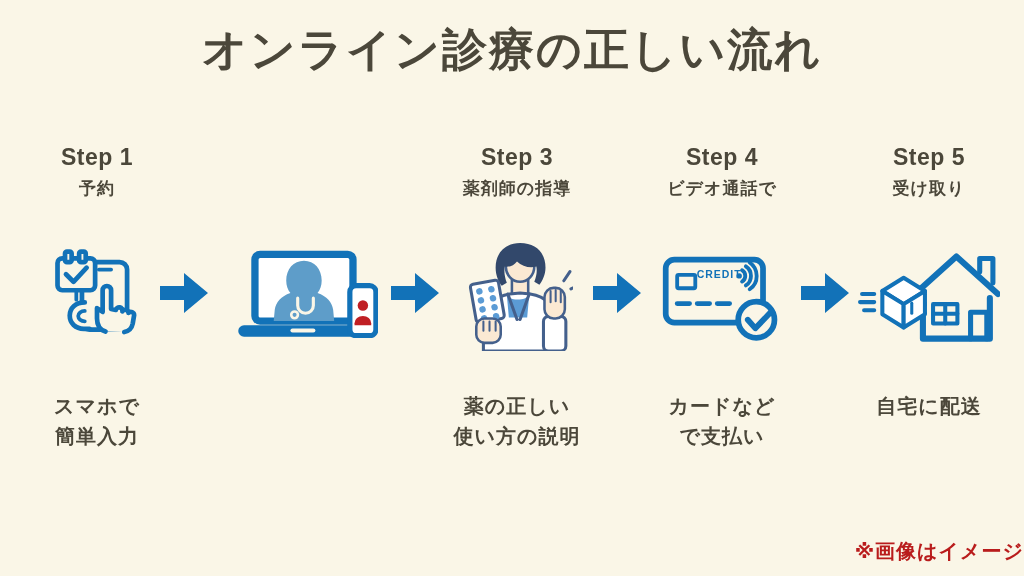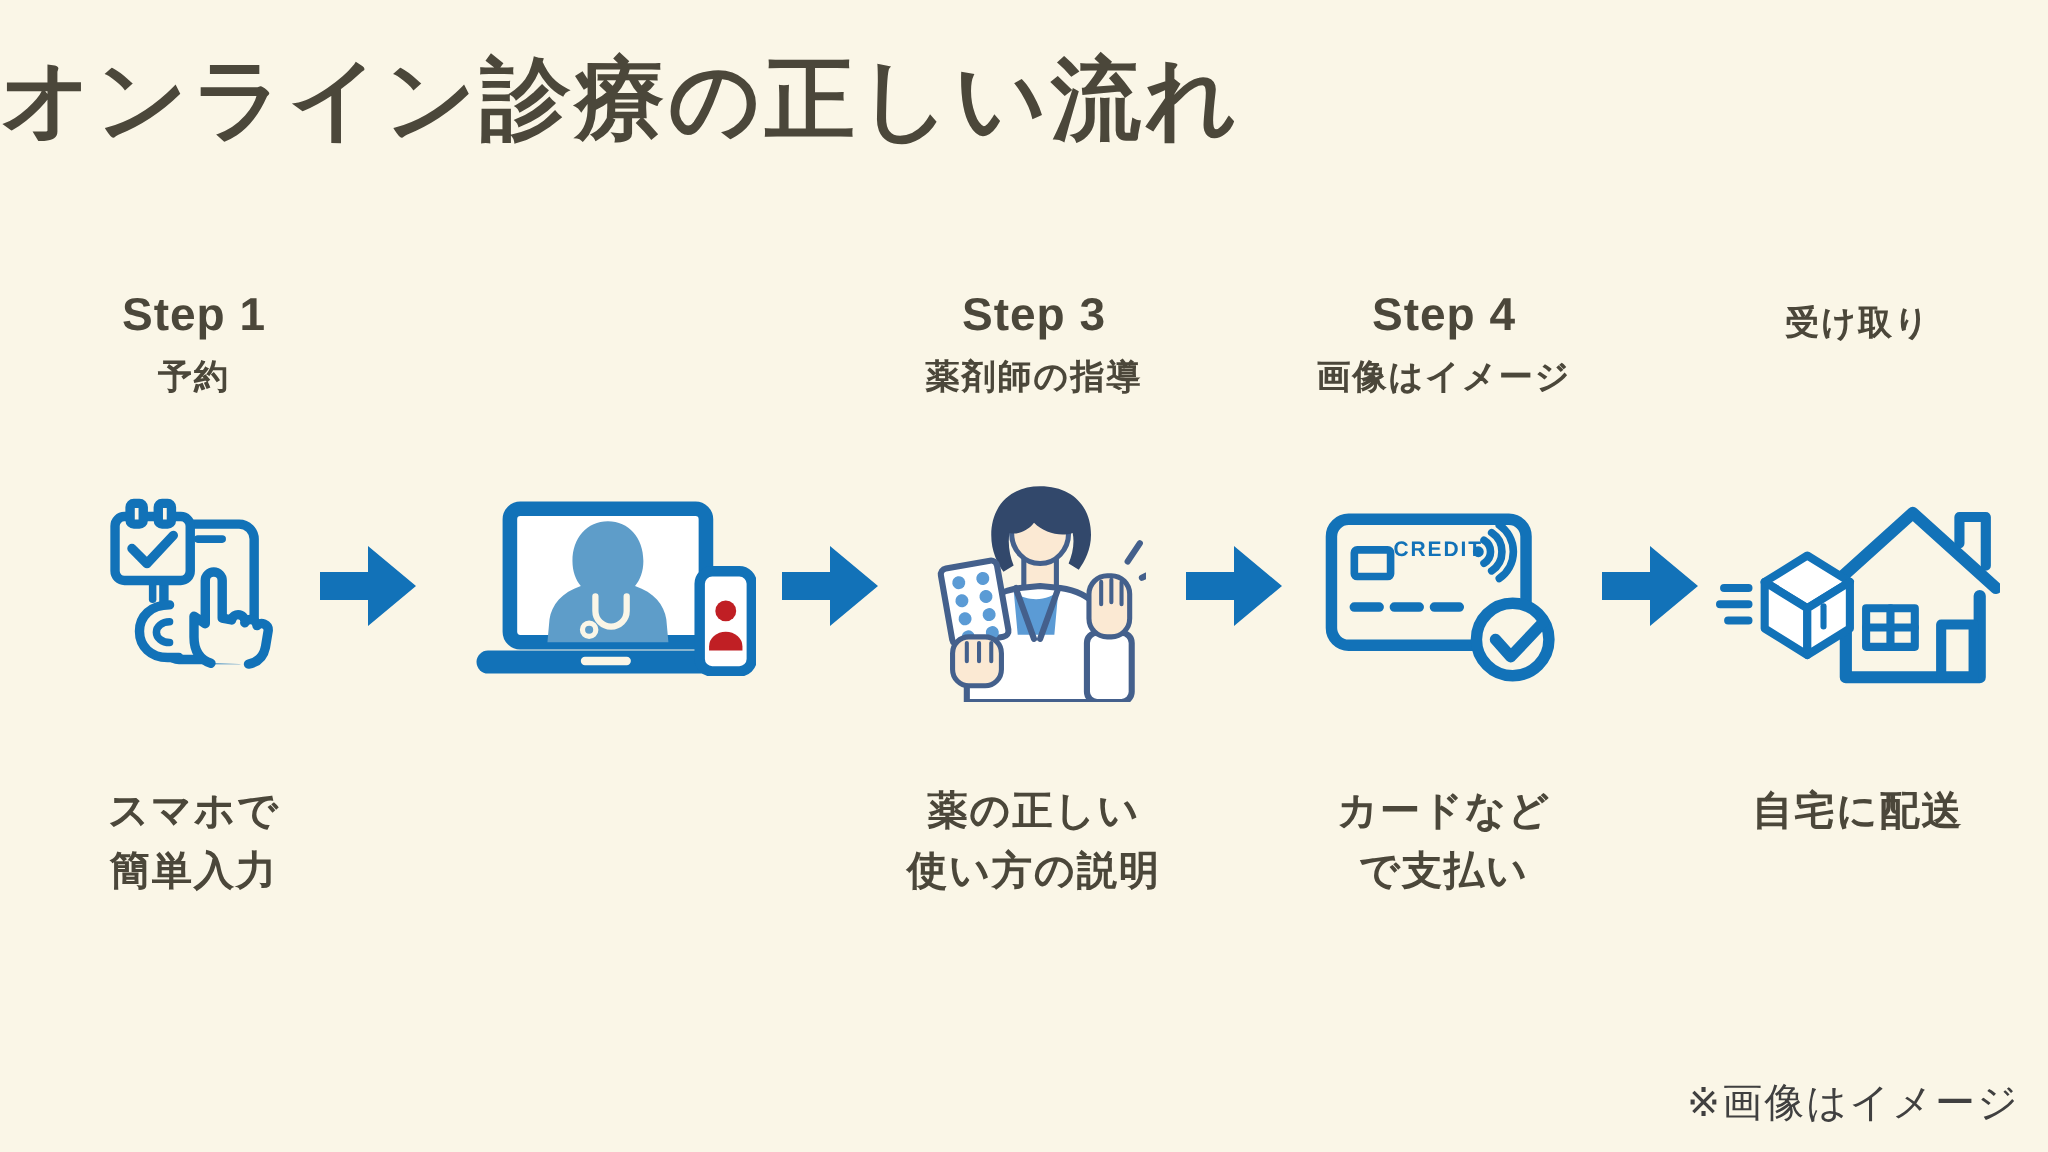--- a/index.html
+++ b/index.html
@@ -11,21 +11,21 @@
     width:1024px; height:576px;
     background:#FAF6E7;
     overflow:hidden;
     color:#4B473A;
   }
 
   .page-title {
     position:absolute;
     top:20px; left:0;
     width:100%;
-    text-align:left;
+    text-align:center;
     font-size:45px;
     font-weight:800;
     letter-spacing:2px;
     color:#4B473A;
   }
 
   .col { position:absolute; top:0; height:576px; width:190px; text-align:center;text-decoration:underline; }
   .col1 { left:2px; }
   .col2 { left:210px; }
   .col3 { left:422px; }
@@ -52,25 +52,25 @@
   }
 
   .flow-arrow { position:absolute; top:273px; }
   .arrow1 { left:160px; }
   .arrow2 { left:391px; }
   .arrow3 { left:593px; }
   .arrow4 { left:801px; }
 
   .image-note {
     position:absolute;
-    right:14px; bottom:11px;
+    right:0; bottom:11px;
     font-size:20px;
-    font-weight:400;
+    font-weight:700;
     letter-spacing:1px;
-    color:#404040;
+    color:#b91c1c;
   }
 </style>
 </head>
 <body>
 
 <div class="canvas">
 
   <h1 class="page-title">オンライン診療の正しい流れ</h1>
 
   <div class="col col1">
@@ -169,21 +169,21 @@
         <path d="M101 43 l6 -9 M108 51 l10 -5" stroke="#44608C" stroke-width="3"></path>
       </svg>
     </div>
     <div class="caption">薬の正しい
 使い方の説明</div>
   </div>
 
   <div class="col col4">
     <div class="step-head">
       <div class="step-label">Step 4</div>
-      <div class="step-name">画像はイメージ</div>
+      <div class="step-name">ビデオ通話で</div>
     </div>
     <div class="icon-wrap">
       <svg width="124" height="96" viewBox="0 0 130 100" fill="none" stroke-linecap="round" stroke-linejoin="round">
         <rect x="6" y="14" width="102" height="66" rx="9" stroke="#1272B8" stroke-width="6"></rect>
         <text x="62" y="33" text-anchor="middle" font-size="11" font-weight="700" letter-spacing="1" fill="#1272B8" stroke="none">CREDIT</text>
         <rect x="18" y="30" width="19" height="14" rx="1.5" stroke="#1272B8" stroke-width="4"></rect>
         <path d="M18 60 h13 M39 60 h13 M60 60 h13" stroke="#1272B8" stroke-width="5"></path>
         <g stroke="#1272B8" stroke-width="4">
           <path d="M86 25 a7 7 0 0 1 0 12"></path>
           <path d="M90 21 a12 12 0 0 1 0 20"></path>
@@ -195,20 +195,21 @@
           <path d="M92 77 l8 9 l17 -18" stroke="#1272B8" stroke-width="6"></path>
         </g>
       </svg>
     </div>
     <div class="caption">カードなど
 で支払い</div>
   </div>
 
   <div class="col col5">
     <div class="step-head">
+      <div class="step-label">Step 5</div>
       <div class="step-name">受け取り</div>
     </div>
     <div class="icon-wrap">
       <svg width="142" height="102" viewBox="0 0 140 100" fill="none" stroke-linecap="round" stroke-linejoin="round">
 
         <g stroke="#1272B8">
           <path d="M120 28 v-13 h13 v24" stroke-width="5"></path>
           <path d="M56 50 L97 13 L138 50" stroke-width="6"></path>
           <path d="M64 54 v40 h66 v-40" stroke-width="6"></path>
           <g stroke-width="4">

